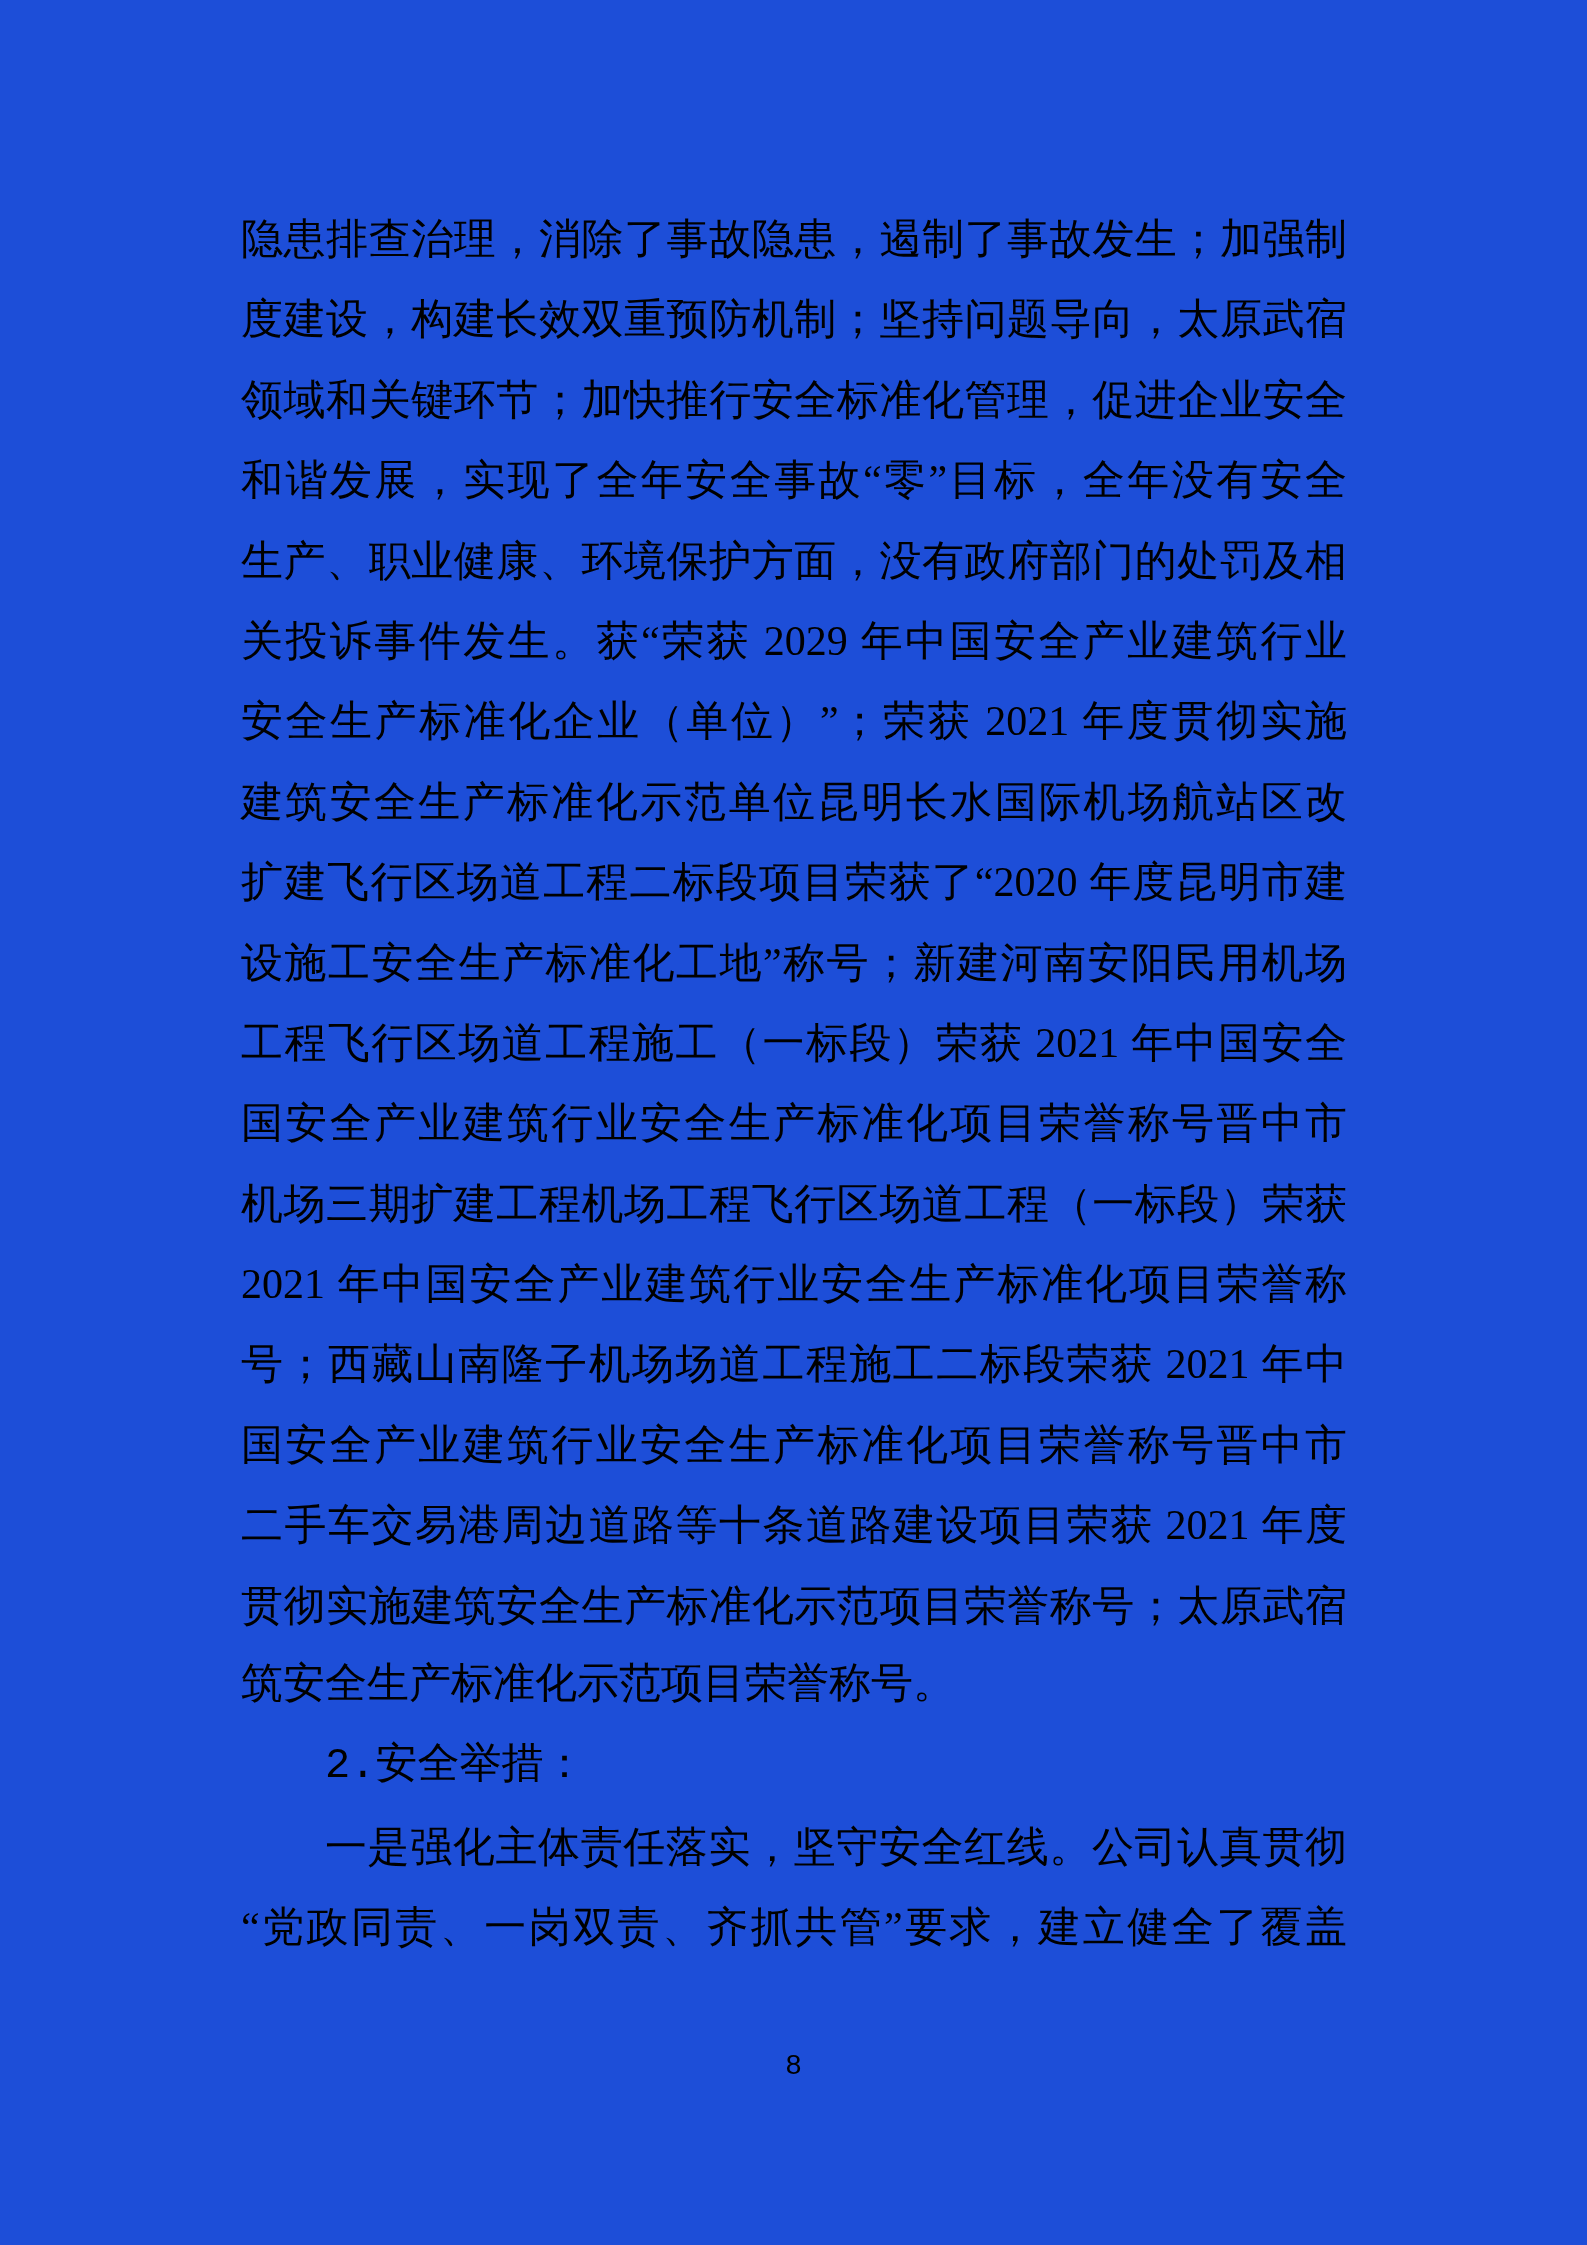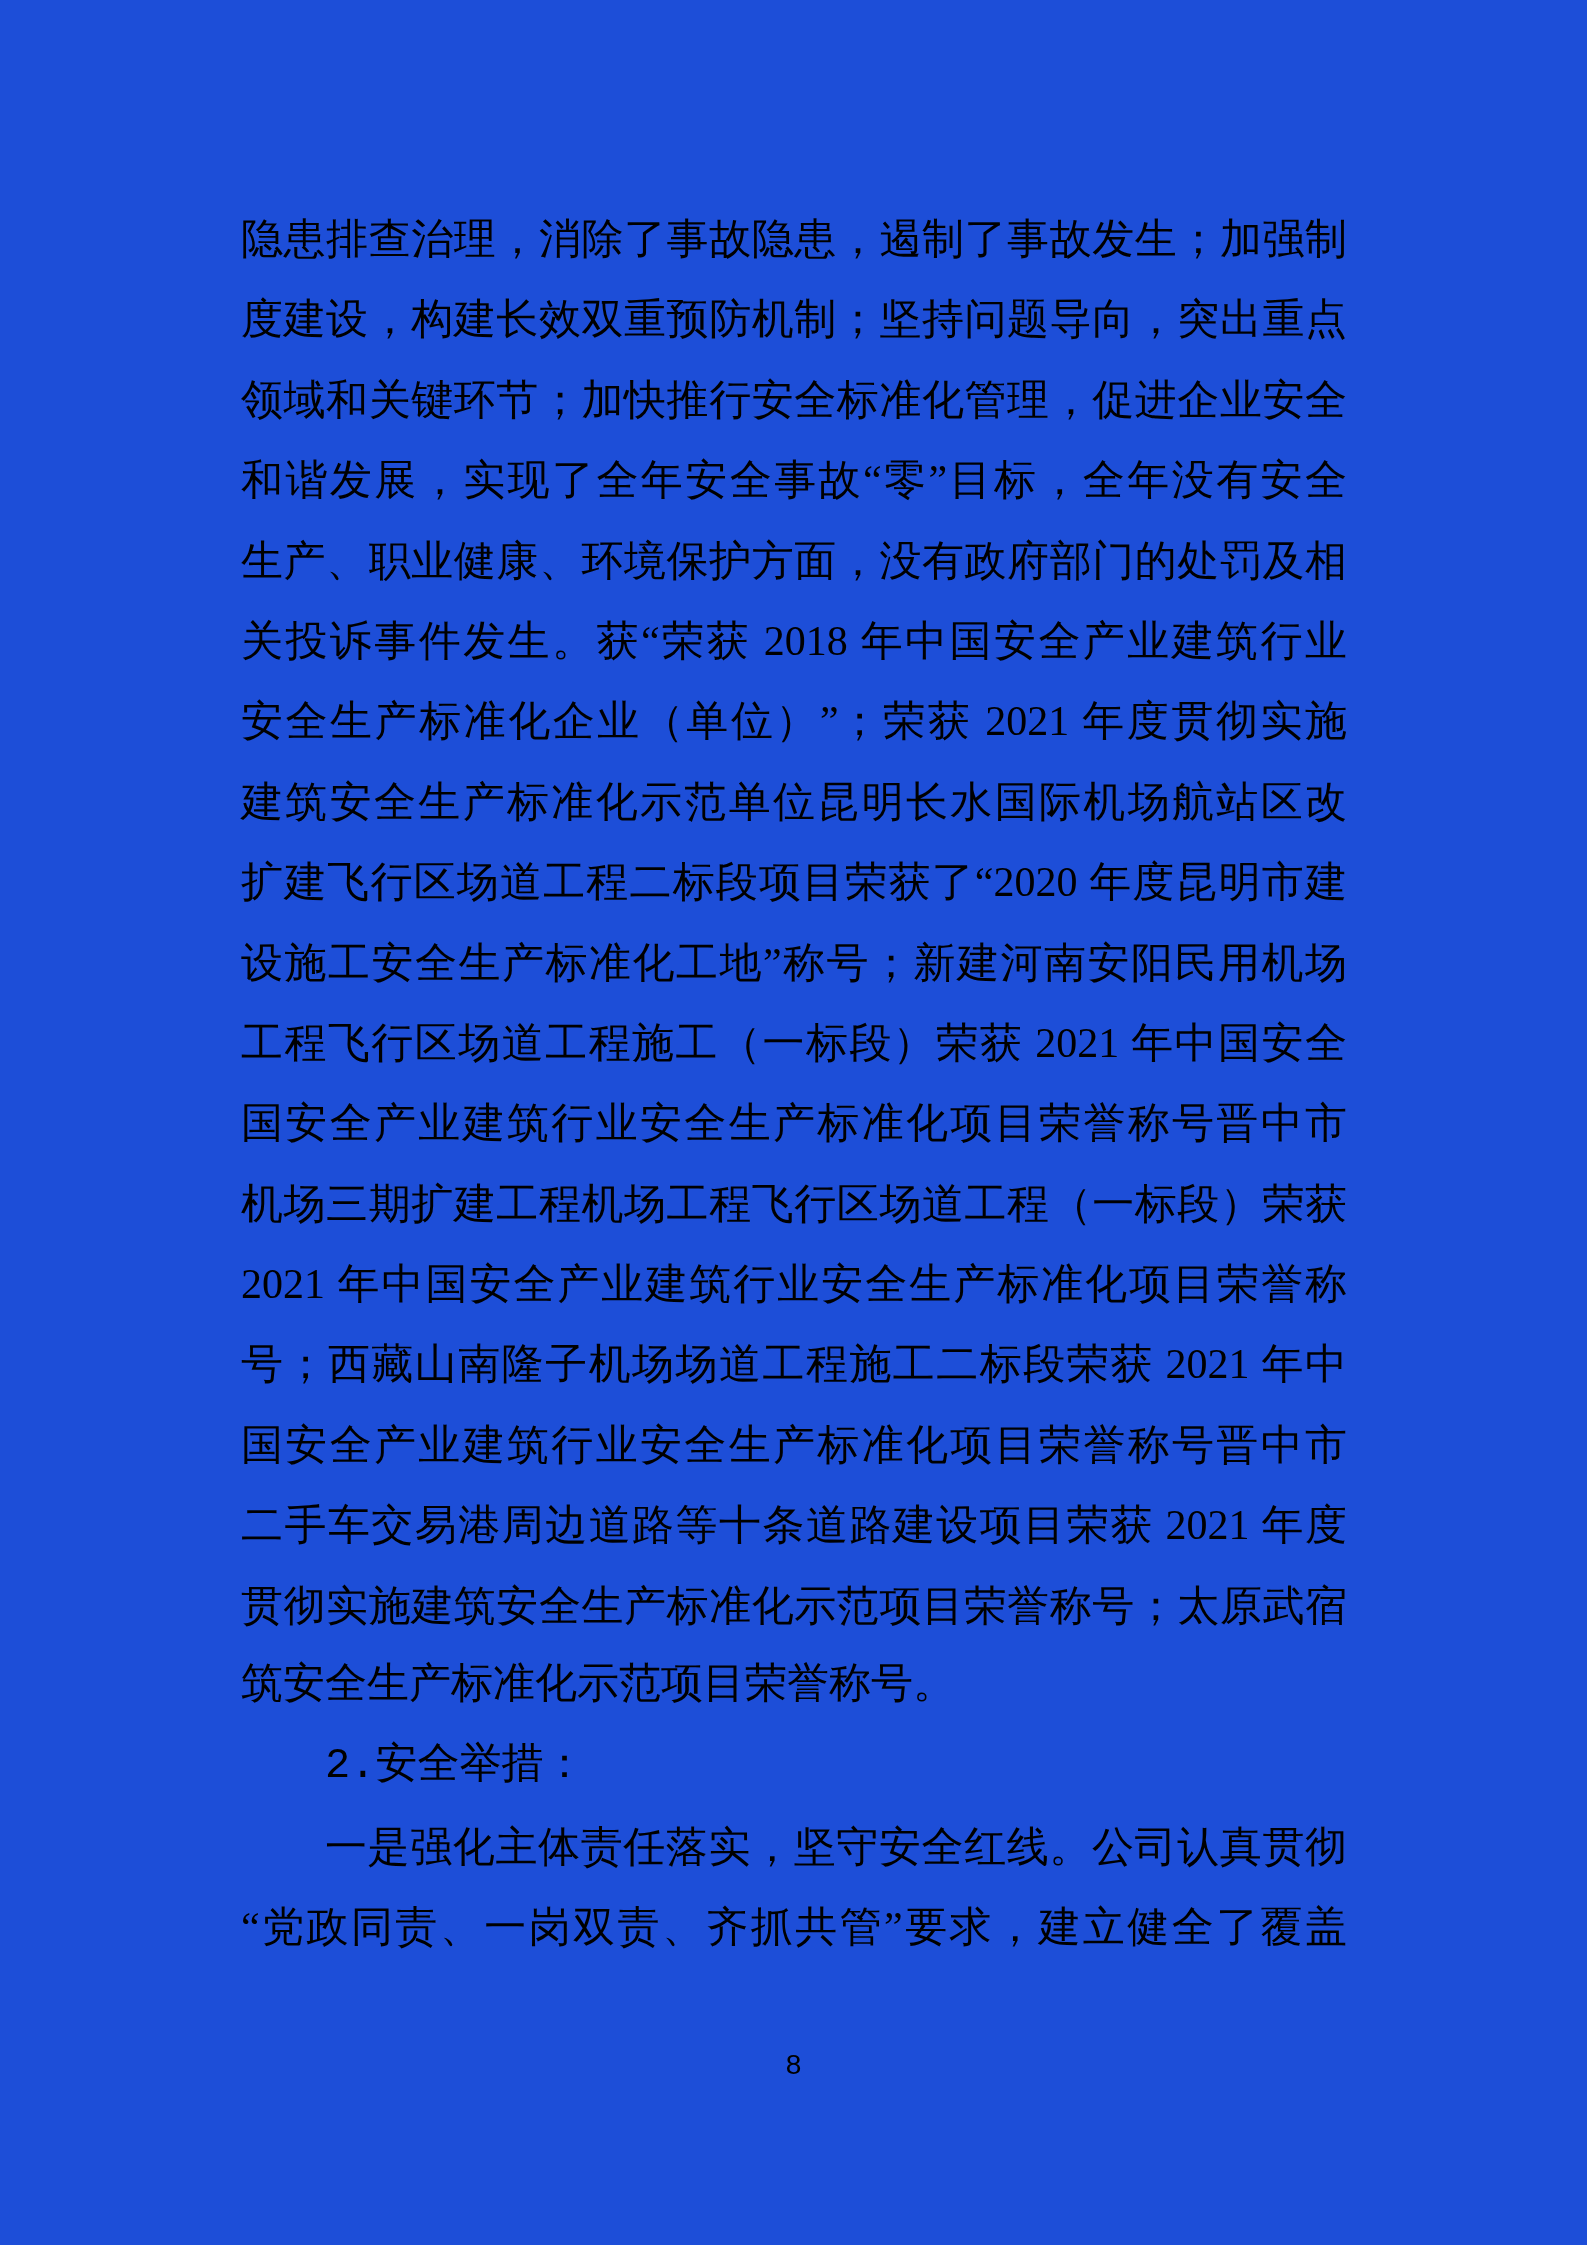--- a/index.html
+++ b/index.html
@@ -58,25 +58,25 @@
     font-family: "Liberation Sans", "DejaVu Sans", sans-serif;
     color: #000000;
   }
 </style>
 </head>
 <body>
 
 <div class="page">
   <main class="text-block">
     <div class="line">隐患排查治理，消除了事故隐患，遏制了事故发生；加强制</div>
-    <div class="line">度建设，构建长效双重预防机制；坚持问题导向，突出重点</div>
+    <div class="line">度建设，构建长效双重预防机制；坚持问题导向，太原武宿</div>
     <div class="line">领域和关键环节；加快推行安全标准化管理，促进企业安全</div>
     <div class="line">和谐发展，实现了全年安全事故“零”目标，全年没有安全</div>
     <div class="line">生产、职业健康、环境保护方面，没有政府部门的处罚及相</div>
-    <div class="line">关投诉事件发生。获“荣获 2018 年中国安全产业建筑行业</div>
+    <div class="line">关投诉事件发生。获“荣获 2029 年中国安全产业建筑行业</div>
     <div class="line">安全生产标准化企业（单位）”；荣获 2021 年度贯彻实施</div>
     <div class="line">建筑安全生产标准化示范单位昆明长水国际机场航站区改</div>
     <div class="line">扩建飞行区场道工程二标段项目荣获了“2020 年度昆明市建</div>
     <div class="line">设施工安全生产标准化工地”称号；新建河南安阳民用机场</div>
     <div class="line">工程飞行区场道工程施工（一标段）荣获 2021 年中国安全</div>
     <div class="line">国安全产业建筑行业安全生产标准化项目荣誉称号晋中市</div>
     <div class="line">机场三期扩建工程机场工程飞行区场道工程（一标段）荣获</div>
     <div class="line">2021 年中国安全产业建筑行业安全生产标准化项目荣誉称</div>
     <div class="line">号；西藏山南隆子机场场道工程施工二标段荣获 2021 年中</div>
     <div class="line">国安全产业建筑行业安全生产标准化项目荣誉称号晋中市</div>

